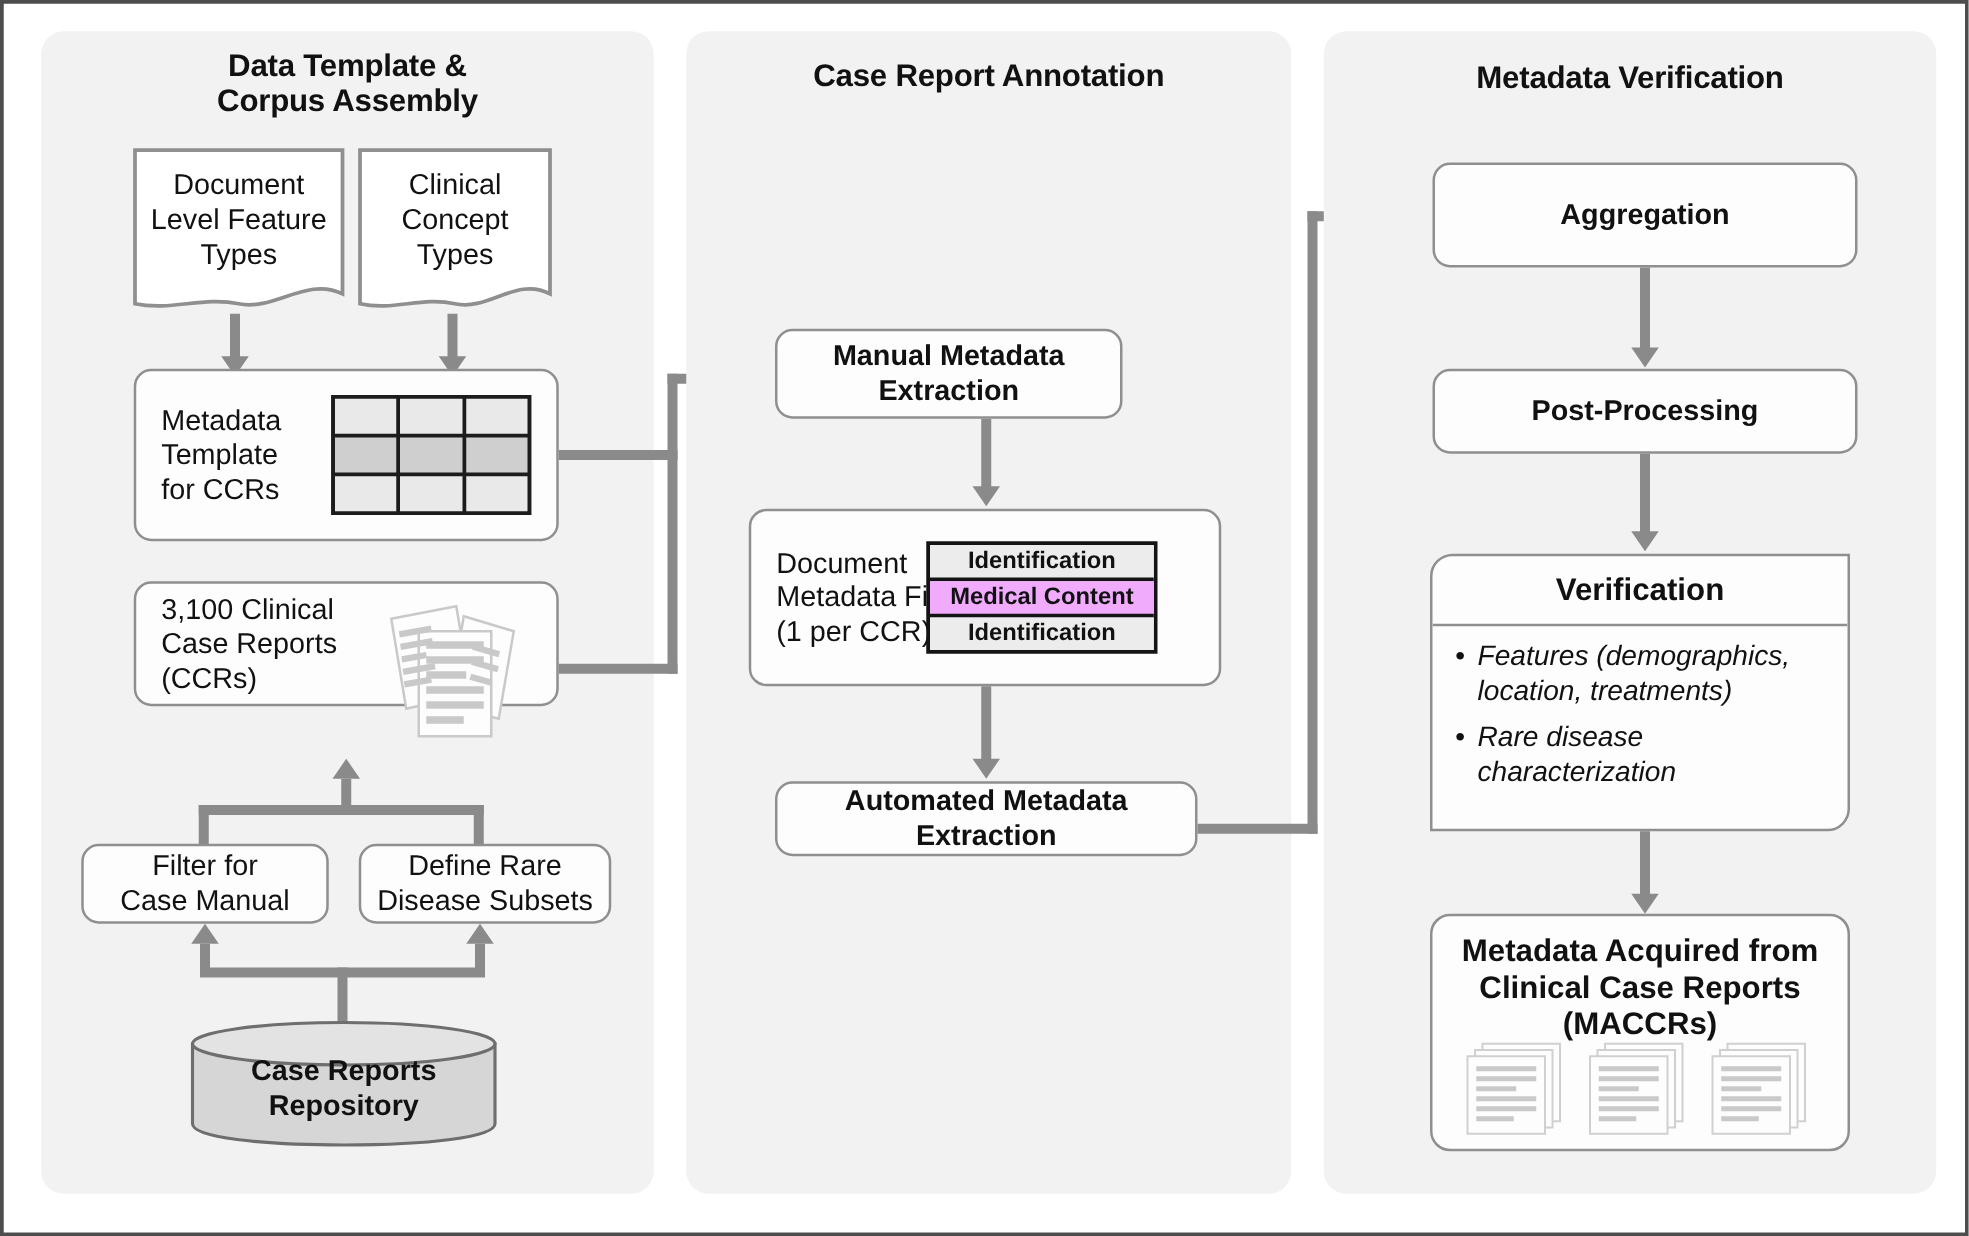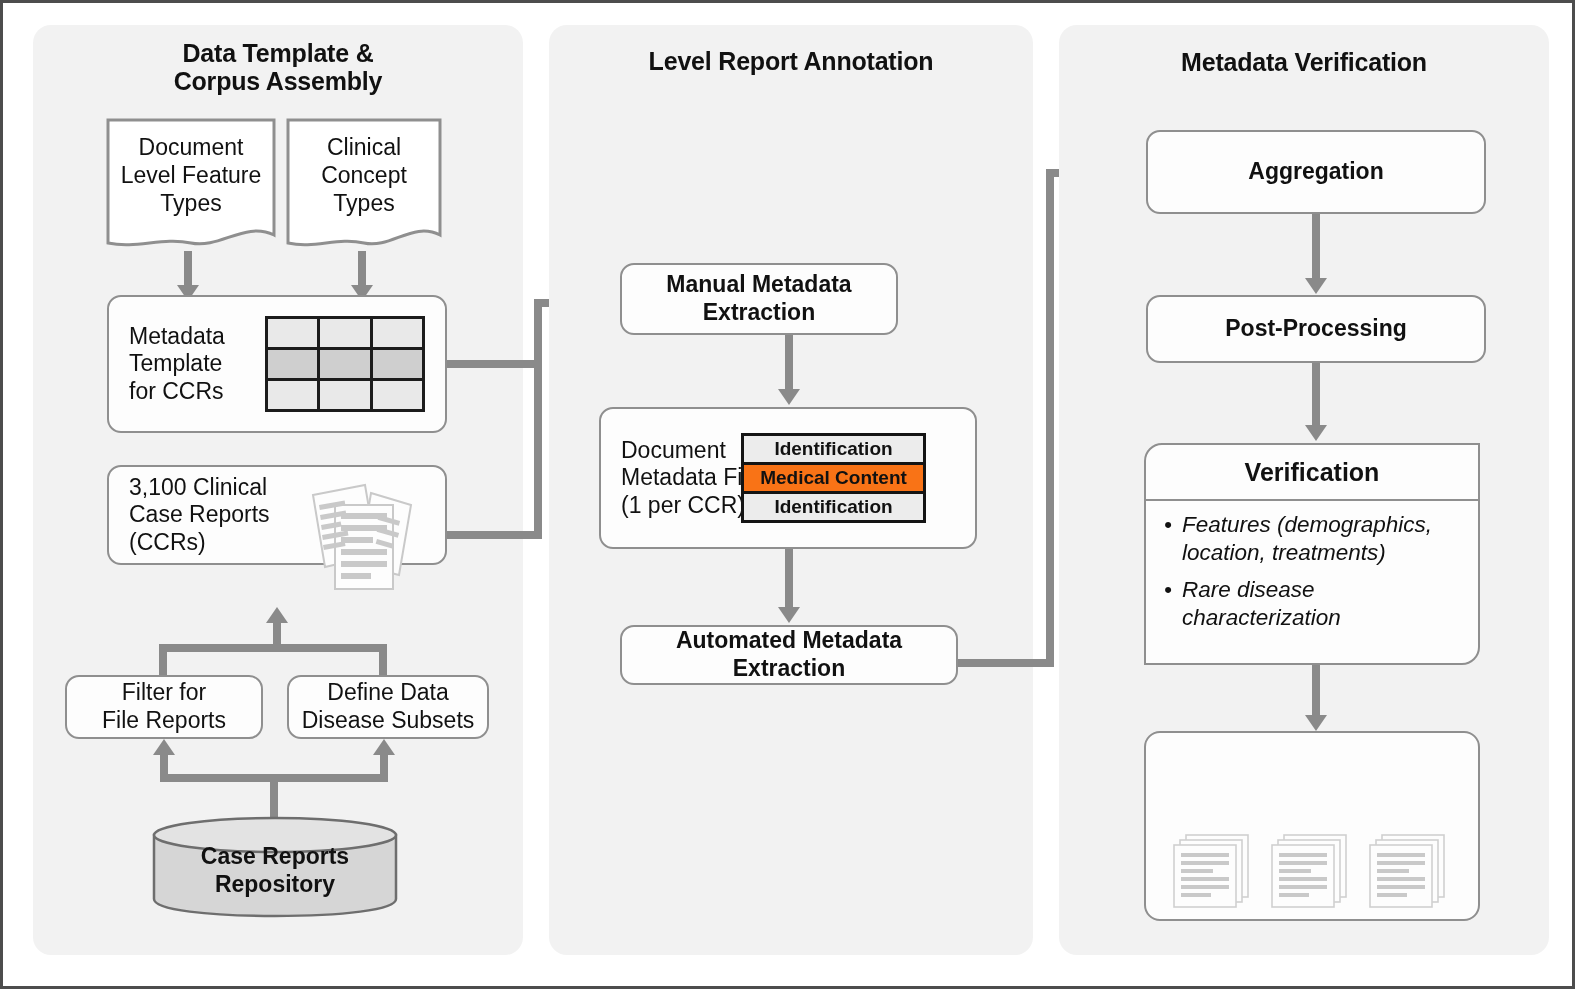--- a/index.html
+++ b/index.html
@@ -95,21 +95,21 @@
   .mtable { position:absolute; border:3px solid #141414; display:flex; flex-direction:column; }
   .mtable .row {
     flex:1;
     display:flex; align-items:center; justify-content:center;
     font-weight:bold; font-size:19px; color:#111;
     border-bottom:3px solid #141414;
     background:#ececec;
     white-space:nowrap;
   }
   .mtable .row:last-child { border-bottom:none; }
-  .mtable .row.shade { background:#f97316; }
+  .mtable .row.shade { background:#f0abfc; }
 
   
   .vcard {
     position:absolute;
     background:#fdfdfd;
     border:2.5px solid #8f8f8f;
     border-radius:18px 0 18px 0;
     overflow:hidden;
   }
   .vcard .vhead {
@@ -237,25 +237,25 @@
   <div class="arrowhead arrow-right" style="left:602px; top:289px;"></div>
 
   <div class="arrowhead arrow-up" style="left:263px; top:604px;"></div>
   <div class="conn" style="left:270px; top:620px; width:8px; height:28px;"></div>
   <div class="conn" style="left:156px; top:641px; width:228px; height:8px;"></div>
   <div class="conn" style="left:156px; top:641px; width:8px; height:32px;"></div>
   <div class="conn" style="left:376px; top:641px; width:8px; height:32px;"></div>
 
   <div class="node" style="left:62px; top:672px; width:198px; height:64px;">
     <span style="white-space:pre-line;">Filter for
-File Reports</span>
+Case Manual</span>
   </div>
 
   <div class="node" style="left:284px; top:672px; width:202px; height:64px;">
-    <span style="white-space:pre-line;">Define Data
+    <span style="white-space:pre-line;">Define Rare
 Disease Subsets</span>
   </div>
 
   <div class="arrowhead arrow-up" style="left:150px; top:736px;"></div>
   <div class="arrowhead arrow-up" style="left:370px; top:736px;"></div>
   <div class="conn" style="left:157px; top:752px; width:8px; height:26px;"></div>
   <div class="conn" style="left:377px; top:752px; width:8px; height:26px;"></div>
   <div class="conn" style="left:157px; top:771px; width:228px; height:8px;"></div>
   <div class="conn" style="left:267px; top:771px; width:8px; height:50px;"></div>
 
@@ -263,21 +263,21 @@
     <svg viewBox="0 0 248 104" preserveAspectRatio="none">
       <path d="M3,20 L3,84 C3,95 58,101 124,101 C190,101 245,95 245,84 L245,20 Z" fill="#d6d6d6" stroke="#6e6e6e" stroke-width="2.5"></path>
       <ellipse cx="124" cy="20" rx="121" ry="17" fill="#e3e3e3" stroke="#6e6e6e" stroke-width="2.5"></ellipse>
     </svg>
     <div class="ctext" style="white-space:pre-line;">Case Reports
 Repository</div>
   </div>
 
   <div class="panel" style="left:546px; top:22px; width:484px; height:930px;">
   </div>
-  <div class="panel-title" style="left:546px; top:44px; width:484px; white-space:pre-line;">Level Report Annotation</div>
+  <div class="panel-title" style="left:546px; top:44px; width:484px; white-space:pre-line;">Case Report Annotation</div>
 
   <div class="node bold" style="left:617px; top:260px; width:278px; height:72px;">
     <span style="white-space:pre-line;">Manual Metadata
 Extraction</span>
   </div>
 
   <div class="conn" style="left:782px; top:332px; width:8px; height:56px;"></div>
   <div class="arrowhead arrow-down" style="left:775px; top:386px;"></div>
 
   <div class="node leftish" style="left:596px; top:404px; width:378px; height:142px; padding-left:20px;">
@@ -329,20 +329,23 @@
         <li>Features (demographics, location, treatments)</li>
         <li>Rare disease characterization</li>
       </ul>
     </div>
   </div>
 
   <div class="conn" style="left:1309px; top:662px; width:8px; height:52px;"></div>
   <div class="arrowhead arrow-down" style="left:1302px; top:712px;"></div>
 
   <div class="maccr" style="left:1141px; top:728px; width:336px; height:190px;">
+    <div class="mtitle" style="white-space:pre-line;">Metadata Acquired from
+Clinical Case Reports
+(MACCRs)</div>
     <div class="docstack" style="left:18px; top:100px; width:300px; height:80px;">
       <svg viewBox="0 0 300 80">
         <g stroke="#d0d0d0" stroke-width="1.6" fill="#fdfdfd">
           <rect x="22" y="2" width="62" height="62"></rect>
           <rect x="16" y="7" width="62" height="62"></rect>
           <rect x="10" y="12" width="62" height="62"></rect>
           <rect x="120" y="2" width="62" height="62"></rect>
           <rect x="114" y="7" width="62" height="62"></rect>
           <rect x="108" y="12" width="62" height="62"></rect>
           <rect x="218" y="2" width="62" height="62"></rect>

